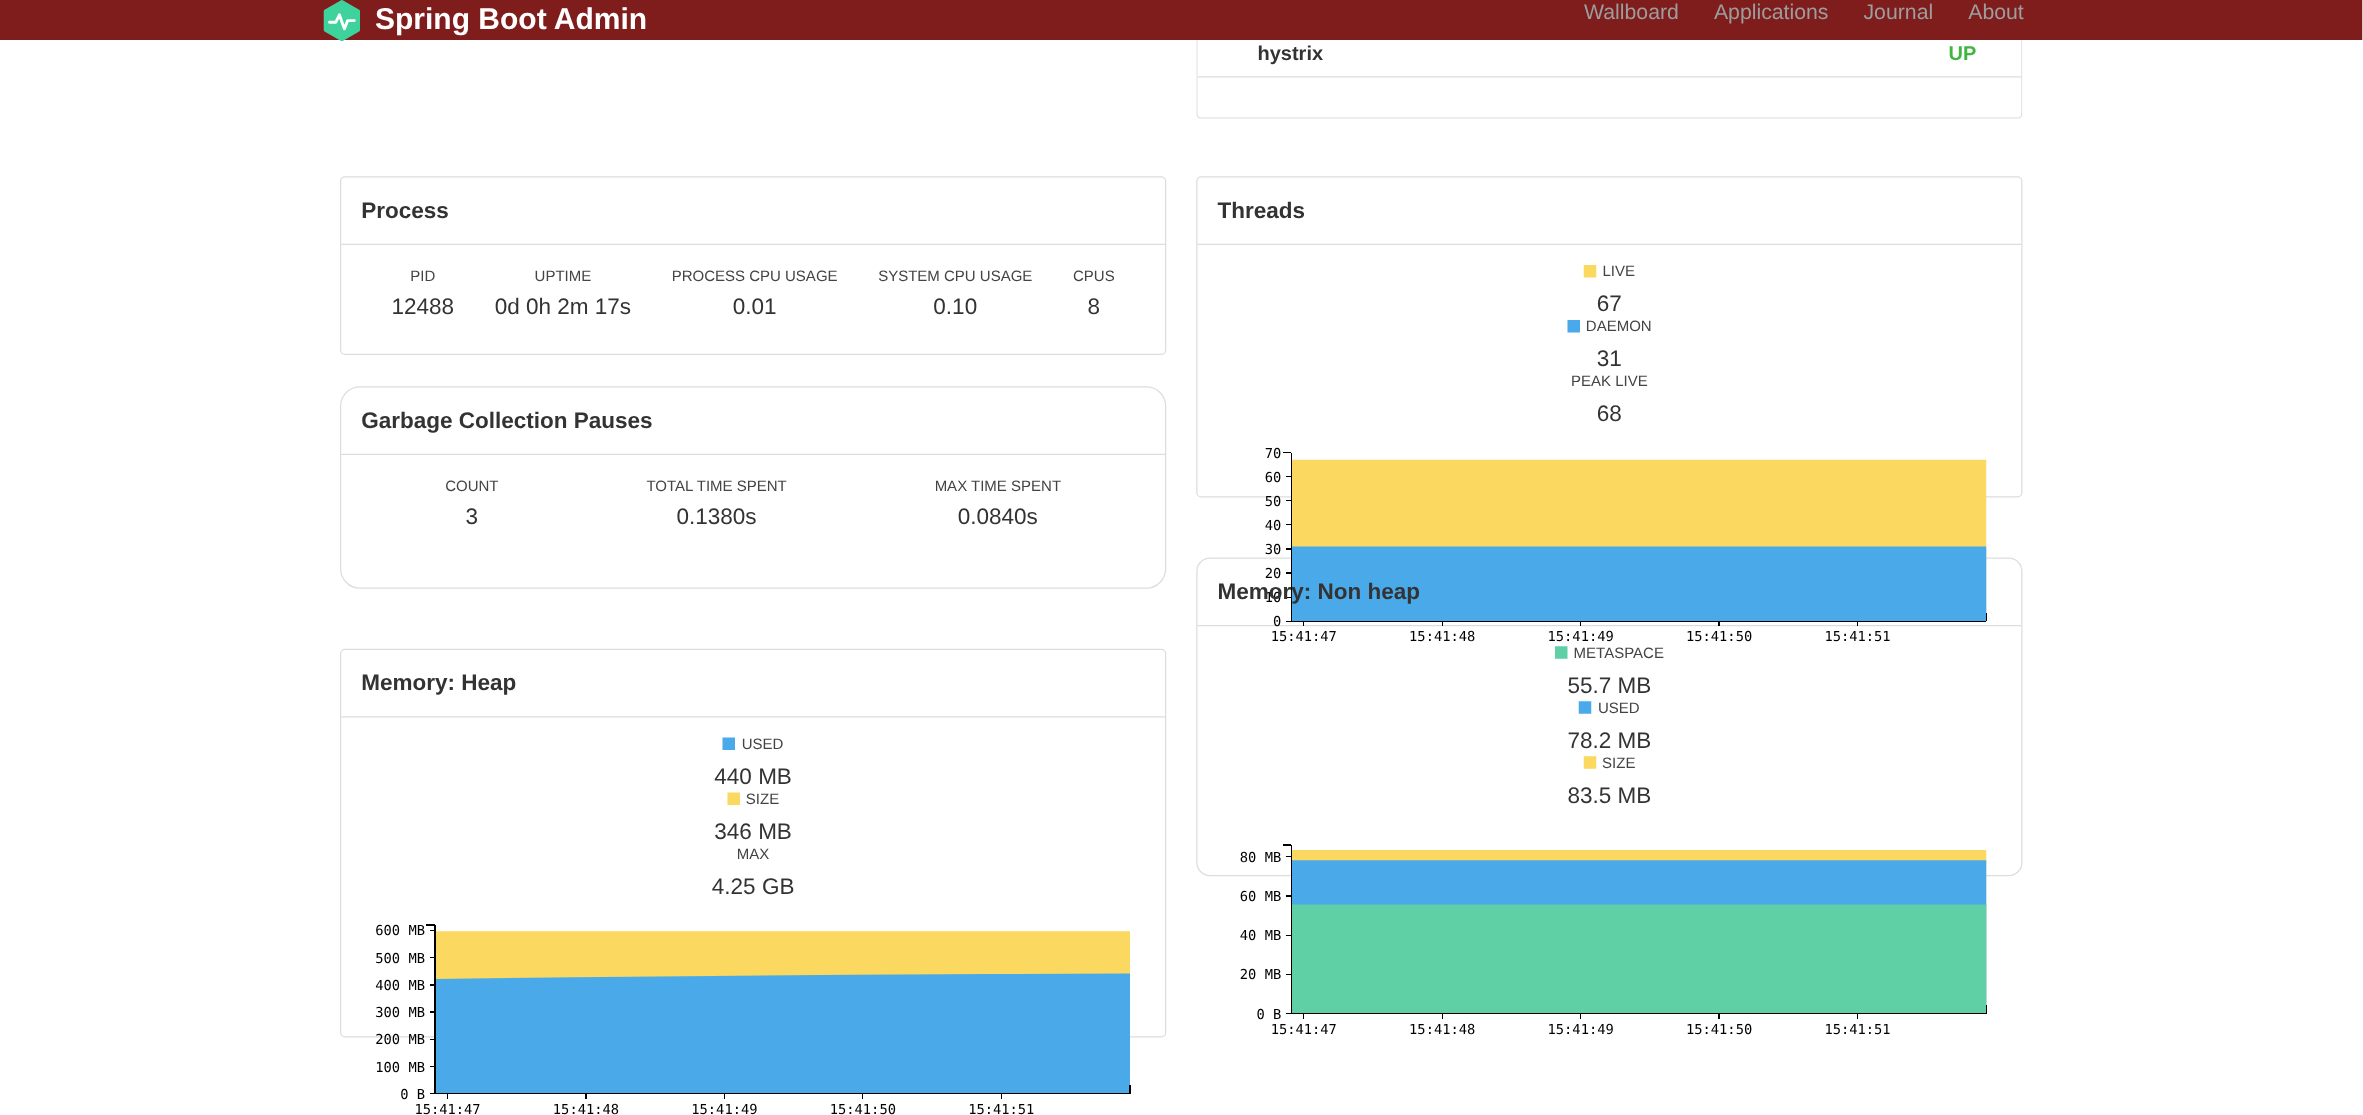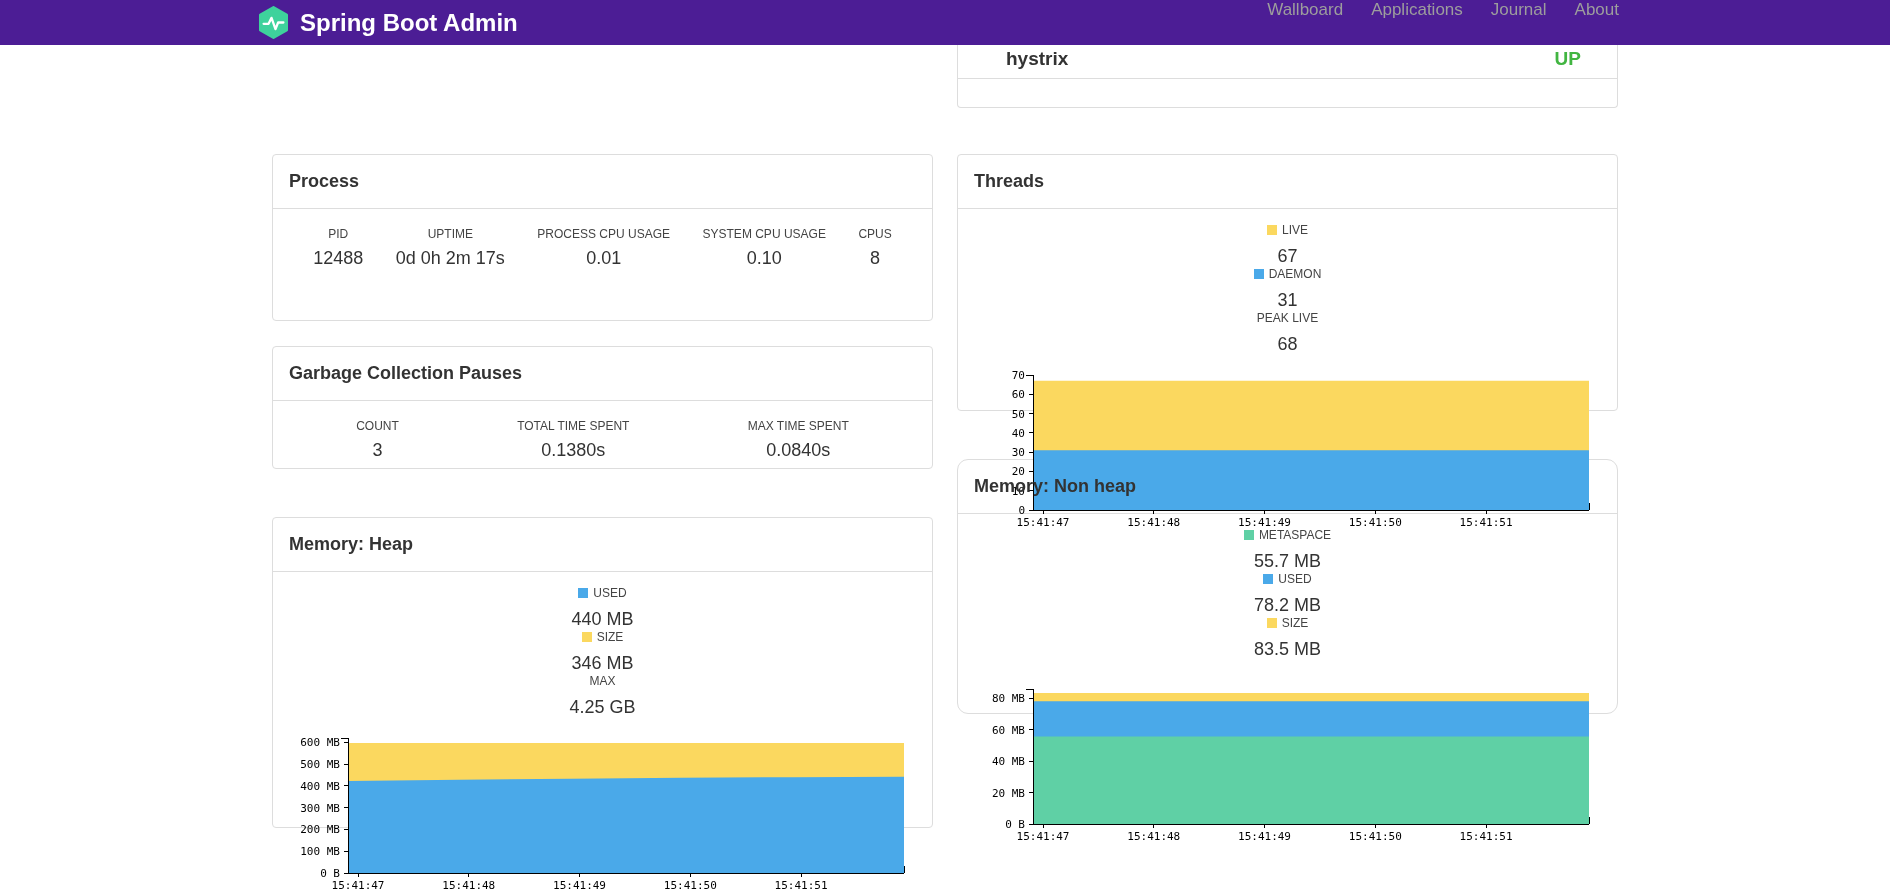--- a/index.html
+++ b/index.html
@@ -1,48 +1,48 @@
 <!DOCTYPE html>
 <html><head>
 <meta charset="utf-8">
 <style>
   * { box-sizing: border-box; margin: 0; padding: 0; }
   html,body { width: 1890px; height: 892px; background: #fff; overflow: hidden;
     font-family: "Liberation Sans", sans-serif; color: #333; }
 
   
-  .navbar { height: 45px; background: #4c1d95; }
+  .navbar { height: 32px; background: #7f1d1d; }
   .nav-inner { width: 1376px; margin: 0 auto; height: 100%;
     display: flex; align-items: center; justify-content: space-between; }
   .brand { display: flex; align-items: center; gap: 10px;
     color: #fff; font-size: 24px; font-weight: bold; cursor: pointer; }
   .brand svg { width: 33px; height: 33px; display: block; }
   .nav-links { display: flex; height: 100%; align-items: flex-start; }
   .nav-link { color: #9d9d9d; font-size: 17px; padding: 0 14px; cursor: pointer; }
 
   
   .container { width: 1346px; margin: 0 auto; display: flex; gap: 24px; align-items: flex-start; }
   .col { width: 661px; }
   .col-left { margin-top: 109px; }
 
   
   .card { background: #fff; border: 1px solid #ddd; border-radius: 4px; }
   .card-title { height: 54px; line-height: 53px; padding: 0 16px;
     font-size: 18px; font-weight: bold; color: #333; border-bottom: 1px solid #ddd; }
 
   #card-status  { height: 63px; border-top: none; border-radius: 0 0 4px 4px; }
-  #card-process { height: 167px; }
-  #card-gc      { height: 123px; margin-top: 25px; }
+  #card-process { height: 143px; }
+  #card-gc      { height: 162px; margin-top: 25px; border-radius: 16px; }
   #card-heap    { height: 311px; margin-top: 48px; }
   #card-threads { height: 257px; margin-top: 46px; }
   #card-nonheap { height: 255px; margin-top: 48px; border-radius: 11px; }
 
   .status-row { display: flex; justify-content: space-between; align-items: center;
     padding: 3px 36px 8px 48px; border-bottom: 1px solid #ddd;
-    font-size: 19px; font-weight: bold; color: #333; }
+    font-size: 16px; font-weight: bold; color: #333; }
   .status-up { font-weight: bold; }
 
   
   .metrics { display: flex; justify-content: space-around; padding: 18px 24px 0; text-align: center; }
   .metric-label { font-size: 12px; color: #444; white-space: nowrap; }
   .metric-value { font-size: 18px; color: #333; margin-top: 7px; white-space: nowrap; }
 
   
   .legend-row { display: flex; padding-top: 14px; text-align: center; flex-direction: column; }
   .legend-item { flex: 1; }

